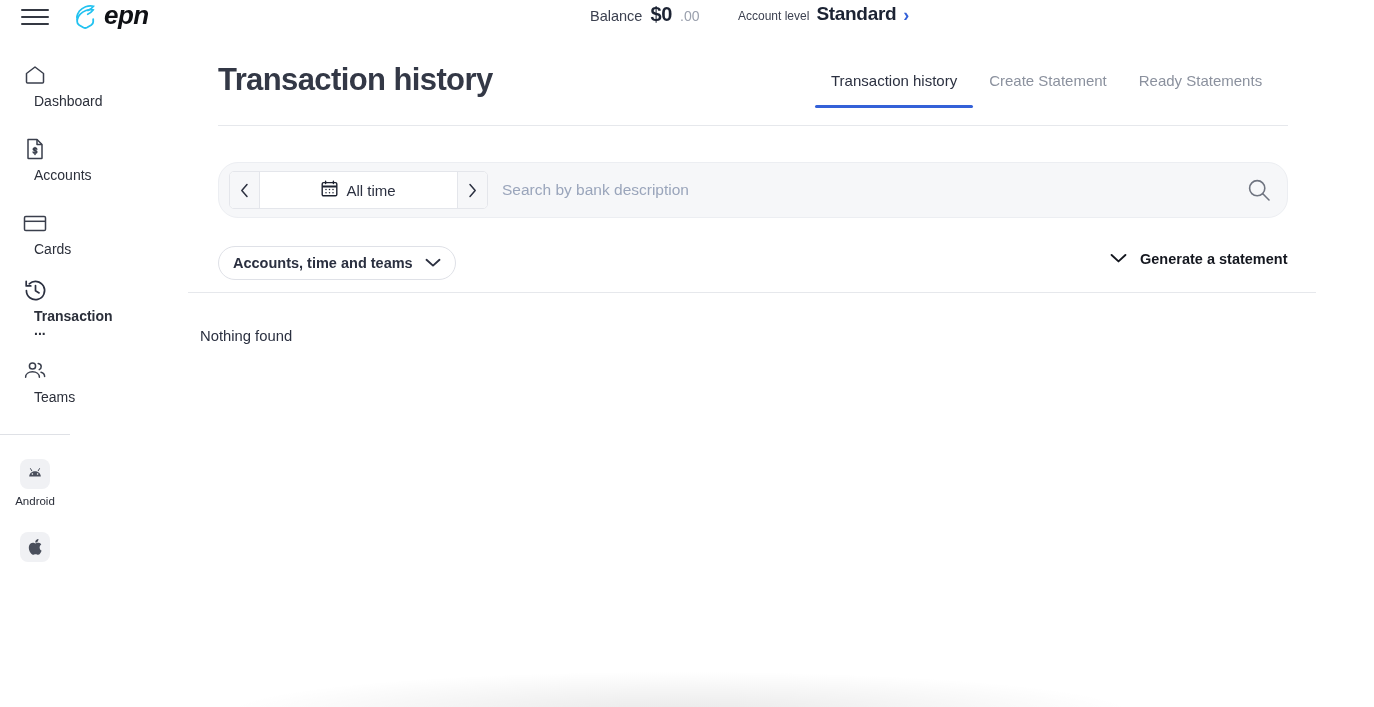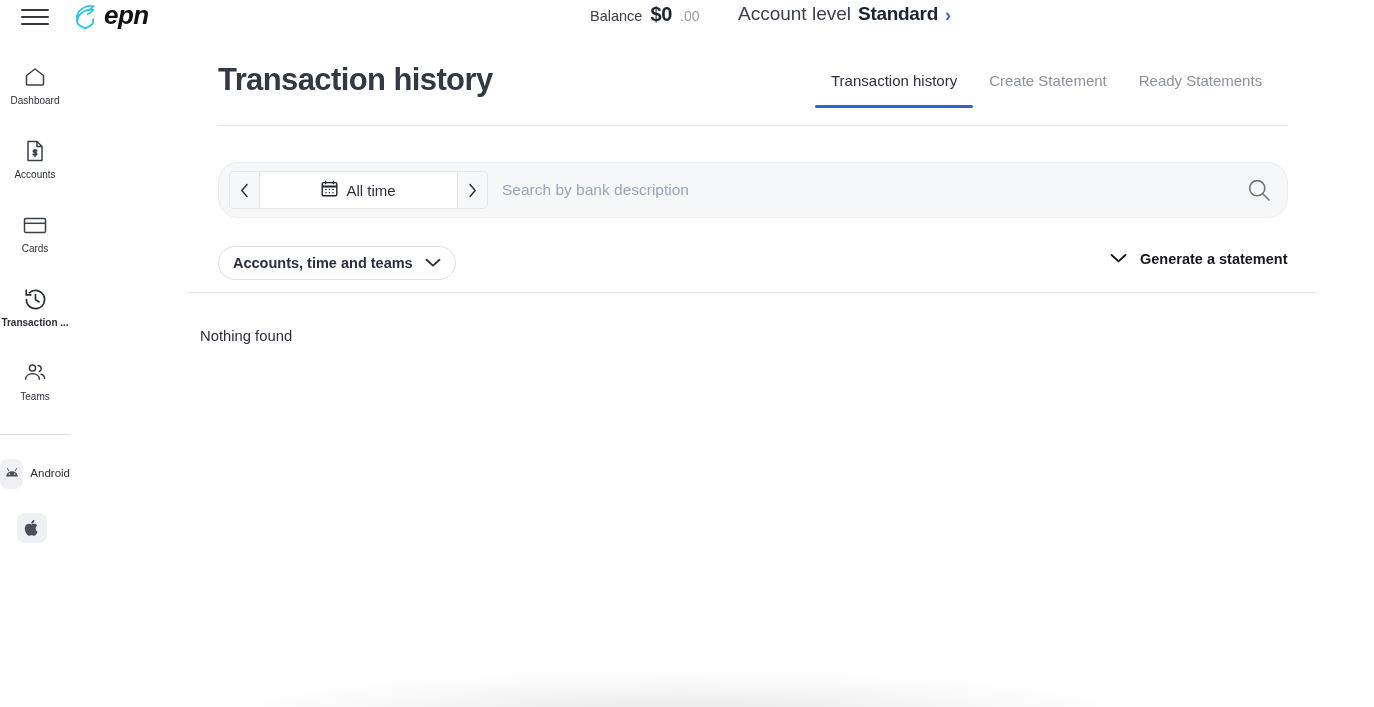--- a/index.html
+++ b/index.html
@@ -35,37 +35,37 @@
     display: flex; align-items: baseline; gap: 8px;
   }
   .bal-label { font-size: 14.5px; color: #3c4150; }
   .bal-amount { font-size: 20px; font-weight: bold; color: #1c2333; letter-spacing: -0.3px; }
   .bal-cents { font-size: 14px; color: #9aa0ad; font-weight: normal; }
 
   .acct-block {
     position: absolute; left: 738px; top: 3px;
     display: flex; align-items: baseline; gap: 7px; cursor: pointer;
   }
-  .acct-label { font-size: 19px; color: #3c4150; }
+  .acct-label { font-size: 12px; color: #3c4150; }
   .acct-value { font-size: 19px; font-weight: bold; color: #1c2333; letter-spacing: -0.3px; }
   .acct-chev { color: #3461d8; font-size: 18px; font-weight: 600; line-height: 1; position: relative; top: 1px; }
 
   
   .sidebar { position: absolute; left: 0; top: 48px; width: 70px; height: 659px; }
   .nav-item {
     display: flex; flex-direction: column; align-items: center; justify-content: center;
     height: 74px; cursor: pointer; gap: 6px;
   }
   .nav-icon { width: 26px; height: 26px; display: flex; align-items: center; justify-content: center; }
-  .nav-label { font-size: 10px; color: #2b2f3a; line-height: 1; text-align: left; max-width: 68px; }
+  .nav-label { font-size: 14px; color: #2b2f3a; line-height: 1; text-align: left; max-width: 68px; padding-left: 33px; }
   .nav-item.active .nav-label { font-weight: bold; }
   .sb-divider { height: 1px; background: #dfe1e6; margin: 16px 0 0 0; width: 70px; }
 
   .store-item {
-    display: flex; flex-direction: row; align-items: center; justify-content: center;
+    display: flex; flex-direction: column; align-items: center; justify-content: center;
     gap: 7px; cursor: pointer; margin-top: 24px;
   }
   .store-tile {
     width: 30px; height: 30px; border-radius: 8px; background: #f0f1f4;
     display: flex; align-items: center; justify-content: center;
   }
   .store-label { font-size: 11.5px; color: #2b2f3a; line-height: 1; }
 
   
   .main { position: absolute; left: 70px; top: 40px; width: 1304px; height: 667px; }

